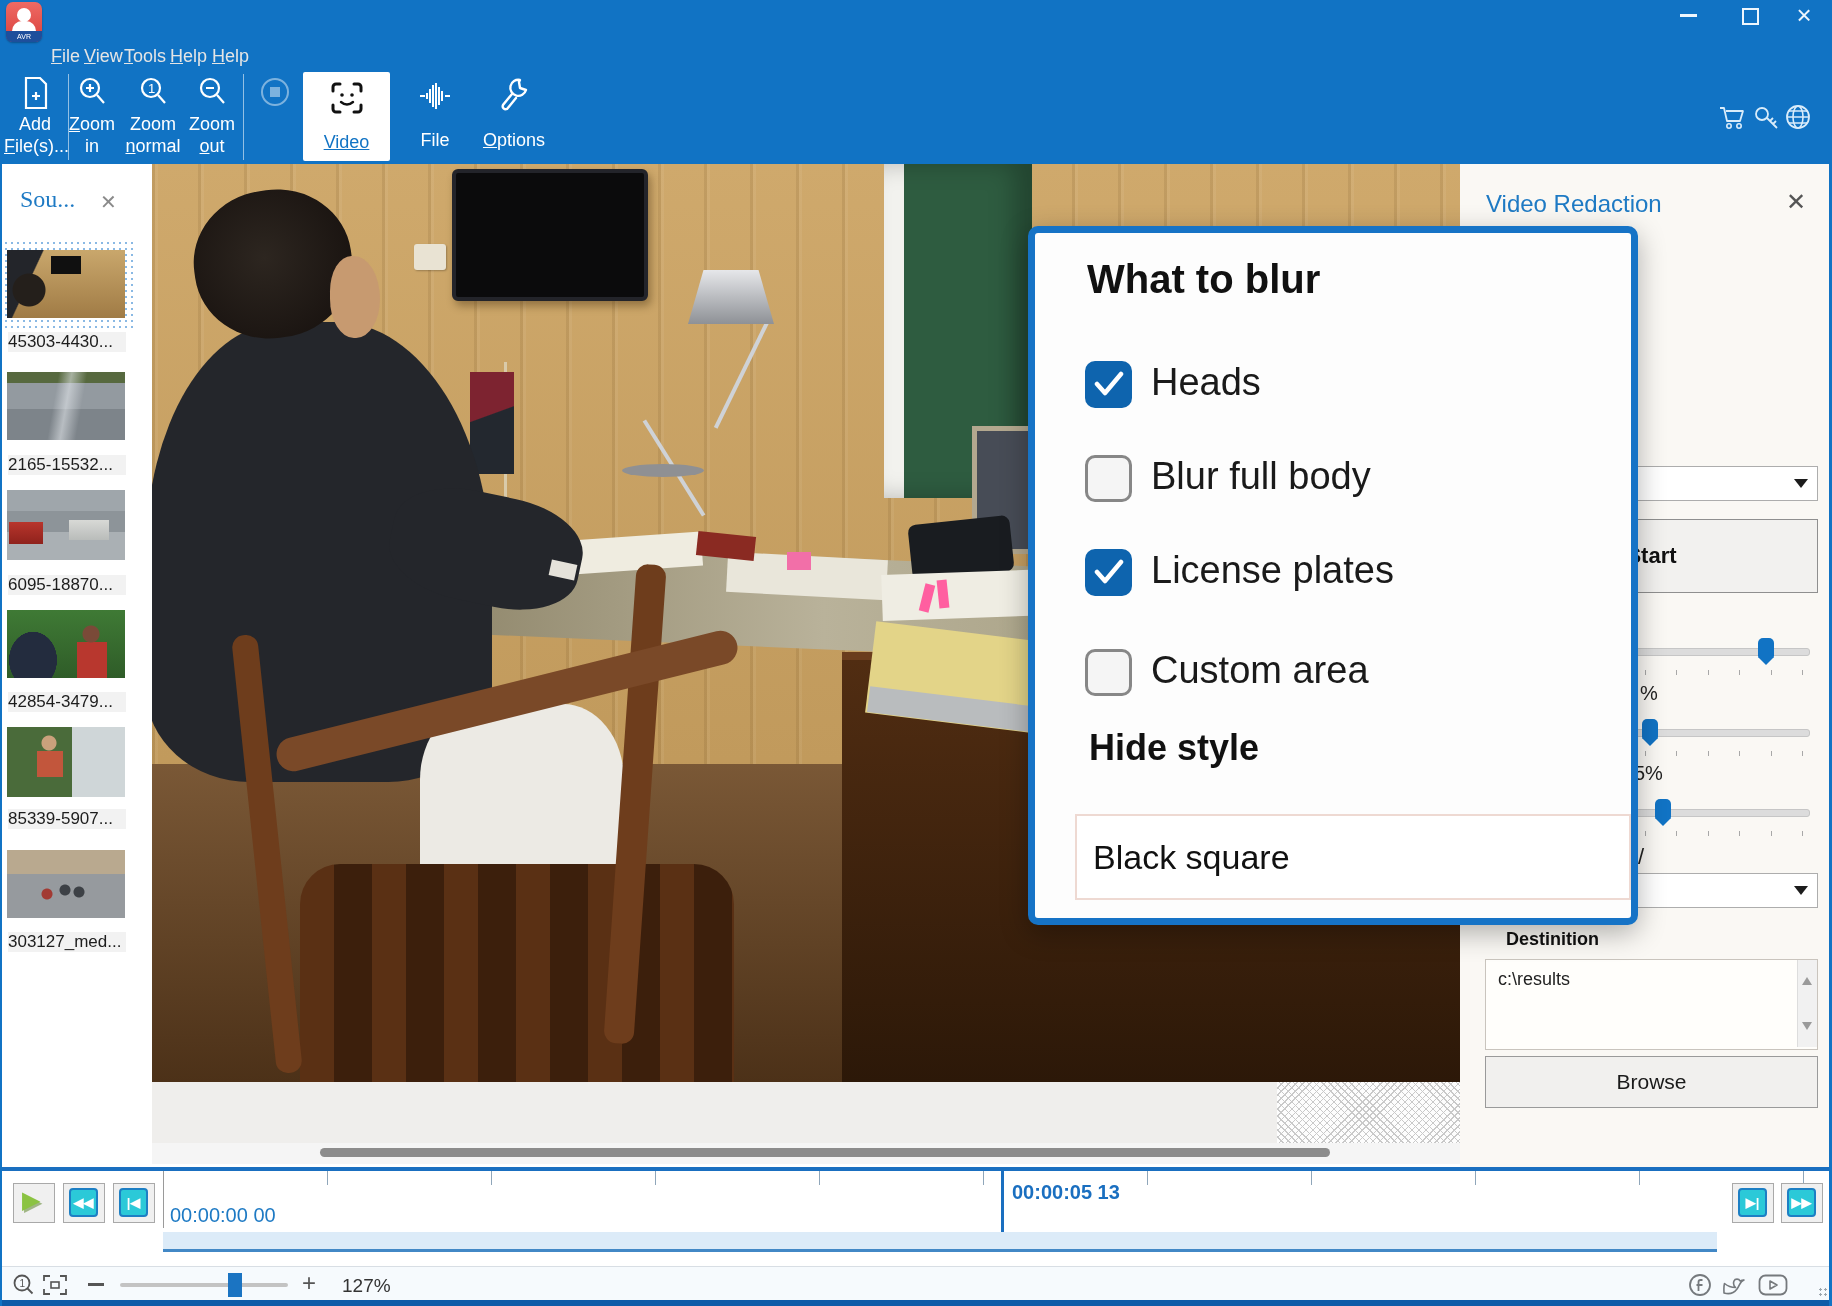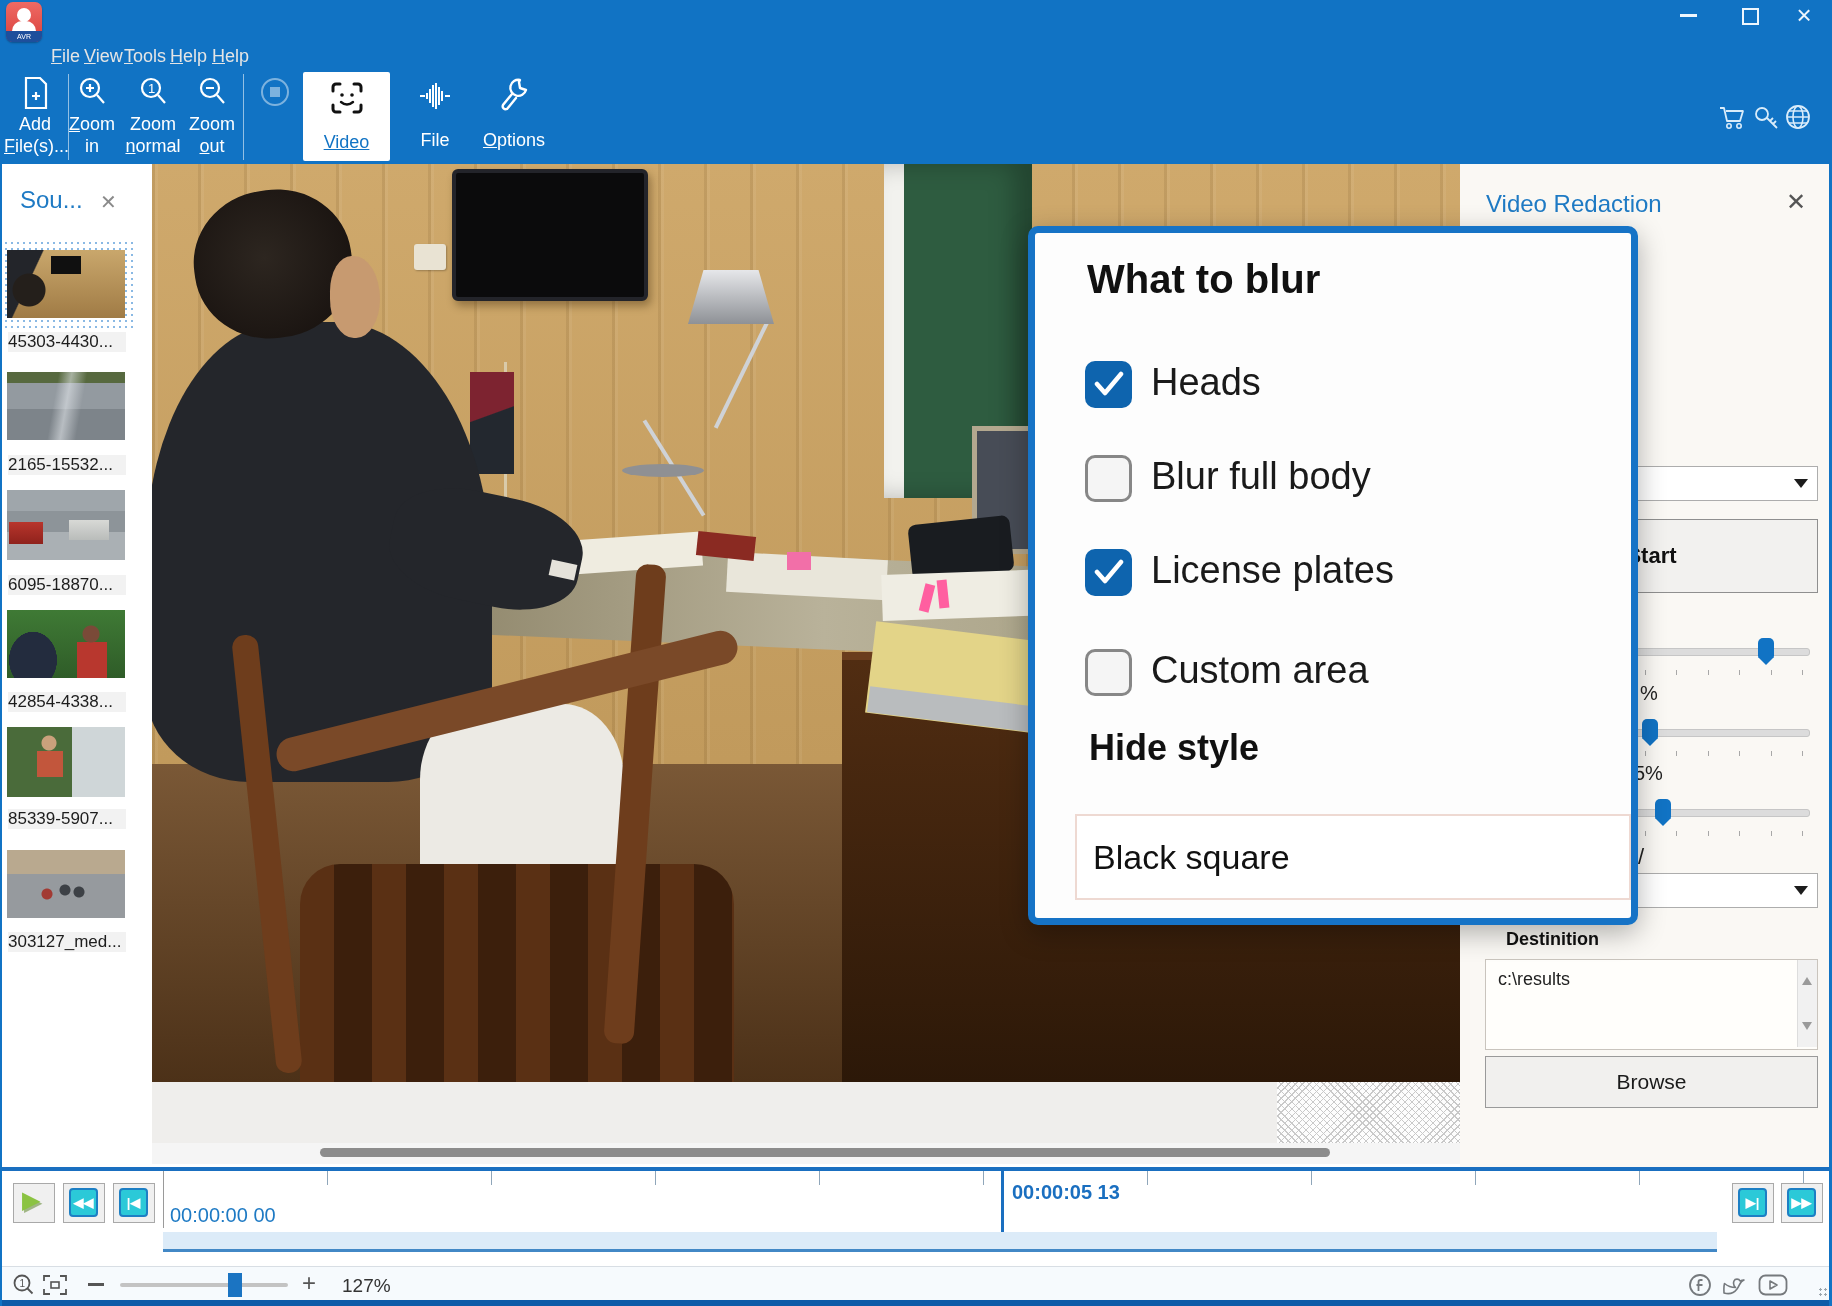--- a/index.html
+++ b/index.html
@@ -22,21 +22,21 @@
   .menu-item::first-letter{text-decoration:underline;}
   .flu::first-letter{text-decoration:underline;}
   .tb-label{color:#fff;font-size:18px;text-align:center;}
   .tb-sep{top:74px;width:1px;height:86px;background:rgba(255,255,255,.55);}
   .tb-btn-video{left:303px;top:72px;width:87px;height:89px;background:#fff;border-radius:2px;}
   .tb-video-label{left:0;top:60px;width:87px;text-align:center;color:#1173c4;font-size:18px;text-decoration:underline;}
   .tb-disabled{opacity:.45;}
   .tr-icon{top:103px;width:28px;height:28px;}
   
   .sidebar{left:0;top:164px;width:152px;height:1003px;background:#fff;}
-  .sb-title{left:20px;top:22px;color:#1e7ac4;font-size:24px;}
+  .sb-title{left:20px;top:22px;color:#1e7ac4;font-size:24px;font-family:Liberation Serif, serif;}
   .sb-close{left:100px;top:26px;color:#8a8a8a;font-size:20px;}
   .side-item{left:7px;width:118px;}
   .thumb{position:relative;width:118px;height:68px;z-index:1;background:#888;}
   .side-item.selected .selpat{position:absolute;left:-10px;top:-10px;width:138px;height:88px;
       background:radial-gradient(#8ab9e4 1.4px,transparent 1.5px) 0 0/6px 6px;z-index:0;}
   .side-label{position:absolute;left:1px;width:118px;color:#1d1d1d;font-size:17px;background:#f2f2f2;}
   .t1{background:linear-gradient(#101010,#101010) 44px 6px/30px 18px no-repeat,
       radial-gradient(circle at 22px 40px,#241f1b 16px,transparent 17px),
       linear-gradient(115deg,#23252a 24%,transparent 25%),
       linear-gradient(180deg,#c9a76c,#a07b45);}
@@ -285,21 +285,21 @@
   <div class="ab side-item" style="top:208px;">
     <div class="thumb t2"></div>
     <div class="side-label" style="top:83px;">2165-15532...</div>
   </div>
   <div class="ab side-item" style="top:326px;">
     <div class="thumb t3" style="height:70px;"></div>
     <div class="side-label" style="top:85px;">6095-18870...</div>
   </div>
   <div class="ab side-item" style="top:446px;">
     <div class="thumb t4"></div>
-    <div class="side-label" style="top:82px;">42854-4338...</div>
+    <div class="side-label" style="top:82px;">42854-3479...</div>
   </div>
   <div class="ab side-item" style="top:563px;">
     <div class="thumb t5" style="height:70px;"></div>
     <div class="side-label" style="top:82px;">85339-5907...</div>
   </div>
   <div class="ab side-item" style="top:686px;">
     <div class="thumb t6"></div>
     <div class="side-label" style="top:82px;">303127_med...</div>
   </div>
 </div>

